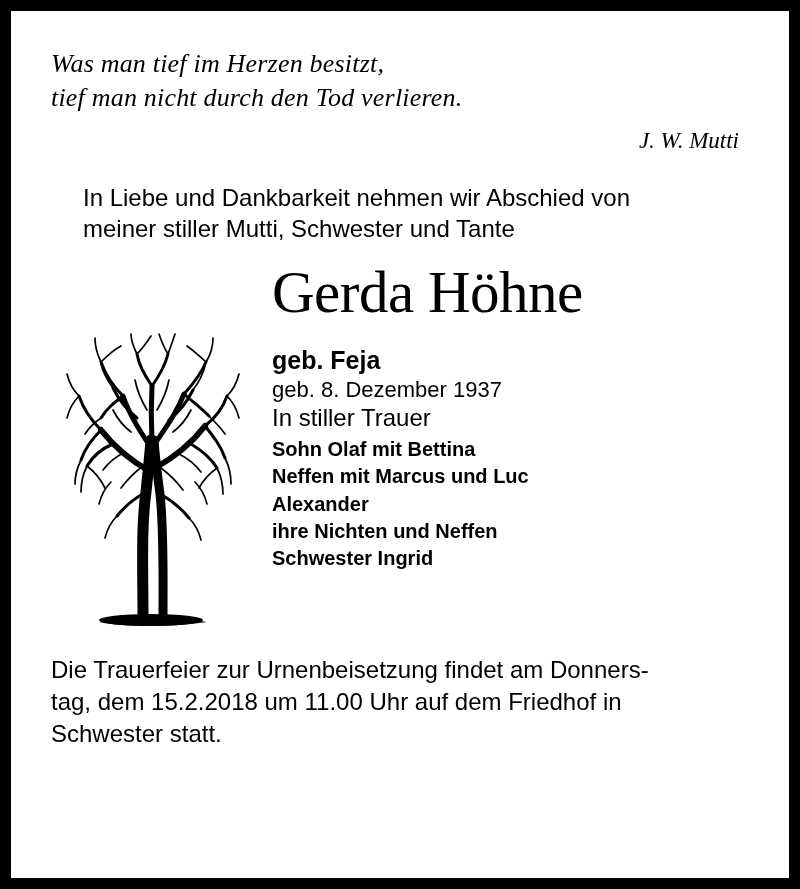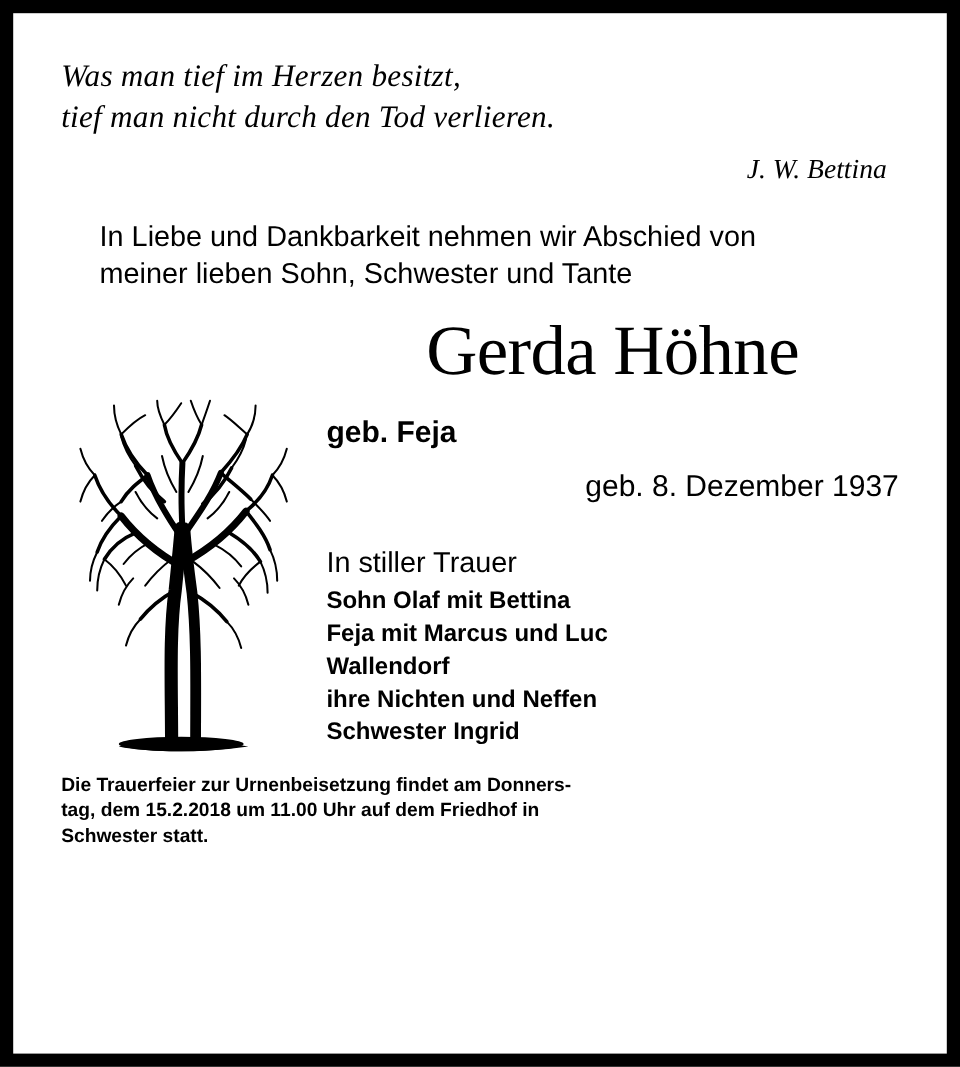--- a/index.html
+++ b/index.html
@@ -70,67 +70,63 @@
     padding-left: 6px;
   }
 
   .name {
     font-family: "Liberation Serif", serif;
     font-size: 59px;
     line-height: 1.02;
     letter-spacing: -0.5px;
     white-space: nowrap;
     margin-bottom: 20px;
-    text-align: center;
   }
   .maiden {
     font-size: 25px;
     font-weight: bold;
     margin-top: 24px;
   }
   .dates {
-    font-size: 25px;
+    font-size: 22px;
     line-height: 1.32;
-    margin-top: 14px;
-    text-align: right;
+    margin-top: 0;
   }
   .mourning-label {
     font-size: 24px;
-    margin-top: 34px;
   }
   .mourners {
     font-size: 20px;
     font-weight: bold;
     line-height: 1.36;
     margin-top: 4px;
   }
 
   
   .closing {
-    font-size: 16px;
+    font-size: 24px;
     line-height: 1.34;
-    margin-top: 12px;
-    font-weight: bold;
+    margin-top: 22px;
   }
   .closing-line { white-space: nowrap; }
 </style>
 </head>
 <body>
 
 <div class="obituary">
 
   <div class="quote">
     <div class="quote-line">Was man tief im Herzen besitzt,</div>
     <div class="quote-line">tief man nicht durch den Tod verlieren.</div>
   </div>
-  <div class="quote-author">J. W. Bettina</div>
+  <div class="quote-author">J. W. Mutti</div>
 
   <div class="intro">
     <div class="intro-line">In Liebe und Dankbarkeit nehmen wir Abschied von</div>
-    <div class="intro-line">meiner lieben Sohn, Schwester und Tante</div>
+    <div class="intro-line">meiner stiller Mutti, Schwester und Tante</div>
   </div>
 
   <div class="body-row">
 
     <div class="tree-wrap">
       <svg class="tree-svg" width="205" height="310" viewBox="0 0 205 310" aria-hidden="true">
         <g stroke="#000000" fill="none" stroke-linecap="round">
 
           <ellipse cx="100" cy="298" rx="52" ry="6" fill="#000000" stroke="none"></ellipse>
           <path d="M48 300 q20 -8 52 -6 q34 2 56 6 q-28 4 -56 4 q-34 0 -52 -4 z" fill="#000000" stroke="none"></path>
@@ -205,22 +201,22 @@
 
     <div class="right-col">
       <div class="name">Gerda Höhne</div>
       <div class="maiden">geb. Feja</div>
       <div class="dates">
         <div>geb. 8. Dezember 1937</div>
       </div>
       <div class="mourning-label">In stiller Trauer</div>
       <div class="mourners">
         <div>Sohn Olaf mit Bettina</div>
-        <div>Feja mit Marcus und Luc</div>
-        <div>Wallendorf</div>
+        <div>Neffen mit Marcus und Luc</div>
+        <div>Alexander</div>
         <div>ihre Nichten und Neffen</div>
         <div>Schwester Ingrid</div>
       </div>
     </div>
 
   </div>
 
   <div class="closing">
     <div class="closing-line">Die Trauerfeier zur Urnenbeisetzung findet am Donners-</div>
     <div class="closing-line">tag, dem 15.2.2018 um 11.00 Uhr auf dem Friedhof in</div>

